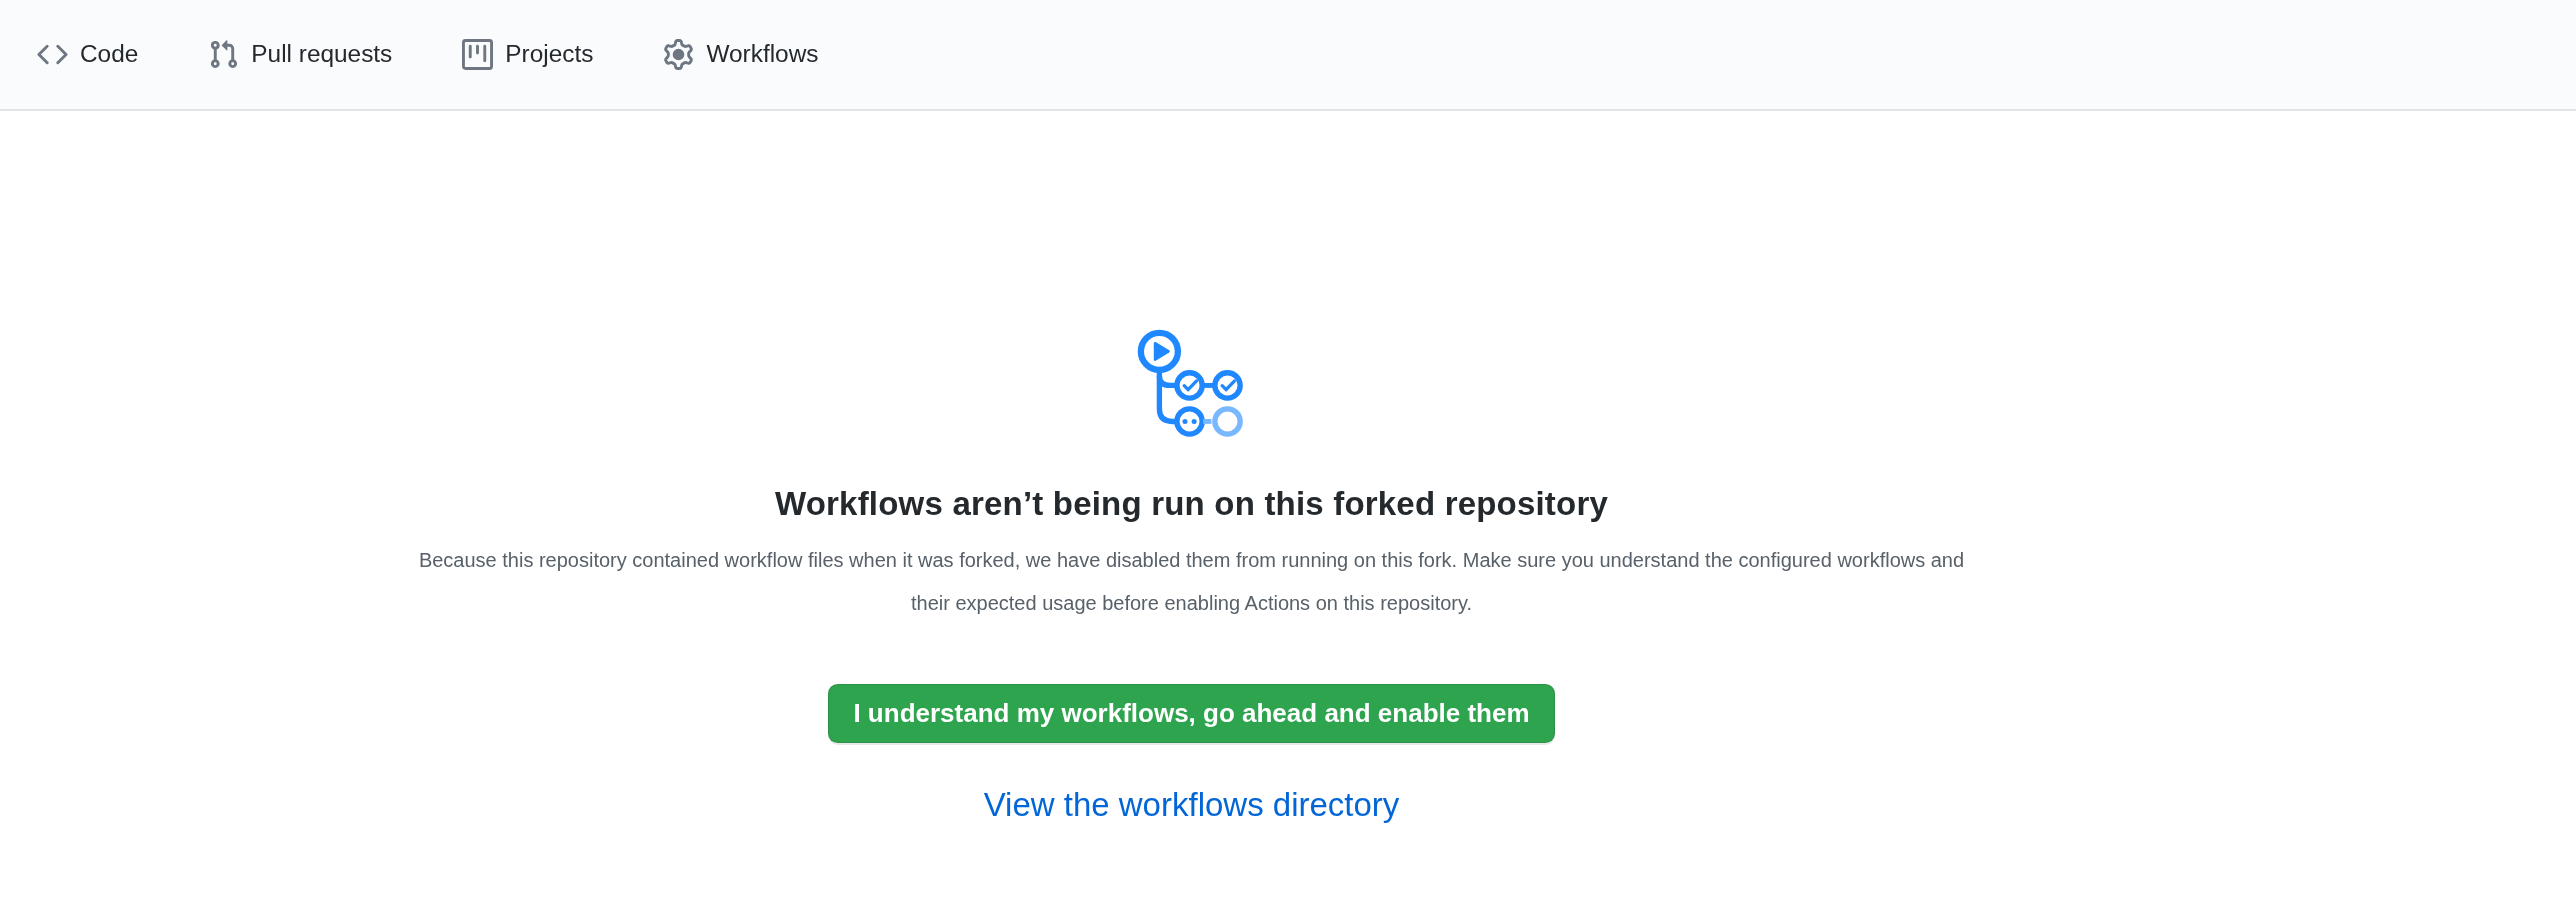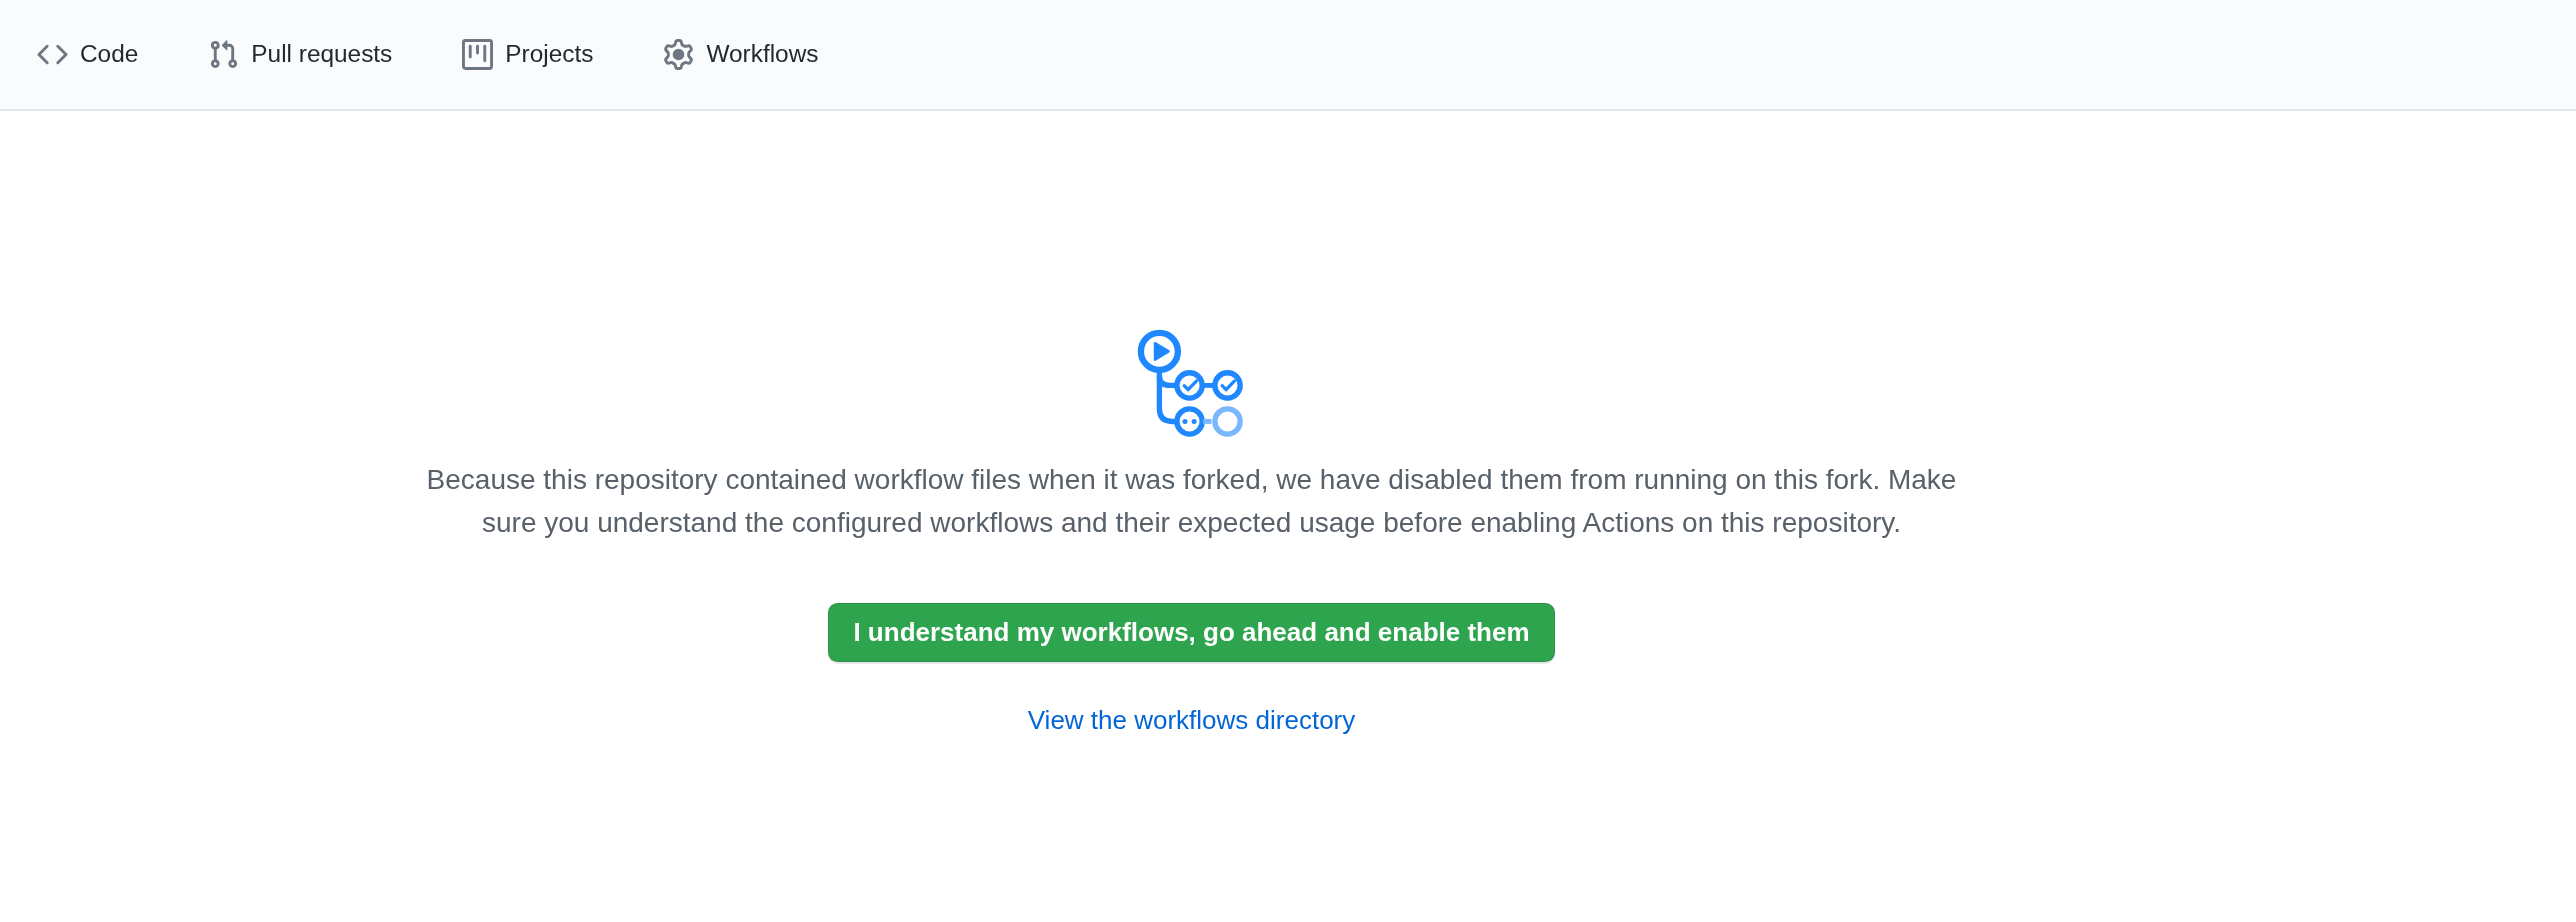--- a/index.html
+++ b/index.html
@@ -37,34 +37,34 @@
   .wf-stroke{stroke:var(--workflow-icon-blue,#2088ff);fill:none}
   .wf-fill{fill:var(--workflow-icon-blue,#2088ff)}
   .wf-light{stroke:var(--workflow-icon-light-blue,#79b8ff);fill:none}
 
   .bs-title{
     margin:43px 0 0;font-size:33px;font-weight:700;
     color:var(--heading-text,#24292e);letter-spacing:0.2px;
   }
   .bs-desc{
     max-width:1583px;margin:15.6px auto 0;
-    font-size:28px;line-height:43px;color:var(--body-text,#586069);
+    font-size:20px;line-height:43px;color:var(--body-text,#586069);
   }
   .btn-row{margin-top:59px}
   .btn-primary{
     height:59px;padding:0 24px;
     font-family:inherit;font-size:26px;font-weight:600;
     color:var(--primary-button-text,#ffffff);
     background:var(--primary-button-bg,#2ea44f);
     border:1px solid rgba(27,31,35,.15);border-radius:9.8px;
     box-shadow:0 2px 0 rgba(27,31,35,.1);cursor:pointer;
   }
   .link-row{margin-top:43px}
   .wf-link{
-    font-size:26px;color:var(--link,#0366d6);
+    font-size:33px;color:var(--link,#0366d6);
     text-decoration:none;cursor:pointer;
   }
 </style>
 </head>
 <body>
 
 <header class="tabbar">
 
   <a class="tab">
     <span class="tabicon">
@@ -124,20 +124,21 @@
         <path class="wf-stroke" stroke-width="3.4" stroke-linecap="round" stroke-linejoin="round" d="M87.5 58.2 l4 4.2 L100 53.5"></path>
 
         <circle class="wf-stroke" stroke-width="5.5" cx="54" cy="95" r="13"></circle>
         <circle class="wf-fill" cx="49.3" cy="95" r="2.6"></circle>
         <circle class="wf-fill" cx="58.7" cy="95" r="2.6"></circle>
         <path class="wf-light" stroke-width="5" d="M68 95 H76.5"></path>
         <circle class="wf-light" stroke-width="5.5" cx="93" cy="95" r="13"></circle>
       </svg>
     </span>
 
+    <h2 class="bs-title">Workflows aren’t being run on this forked repository</h2>
 
     <p class="bs-desc">Because this repository contained workflow files when it was forked, we have disabled them from running on this fork. Make sure you understand the configured workflows and their expected usage before enabling Actions on this repository.</p>
 
     <div class="btn-row">
       <button class="btn-primary">I understand my workflows, go ahead and enable them</button>
     </div>
 
     <div class="link-row">
       <a class="wf-link">View the workflows directory</a>
     </div>

